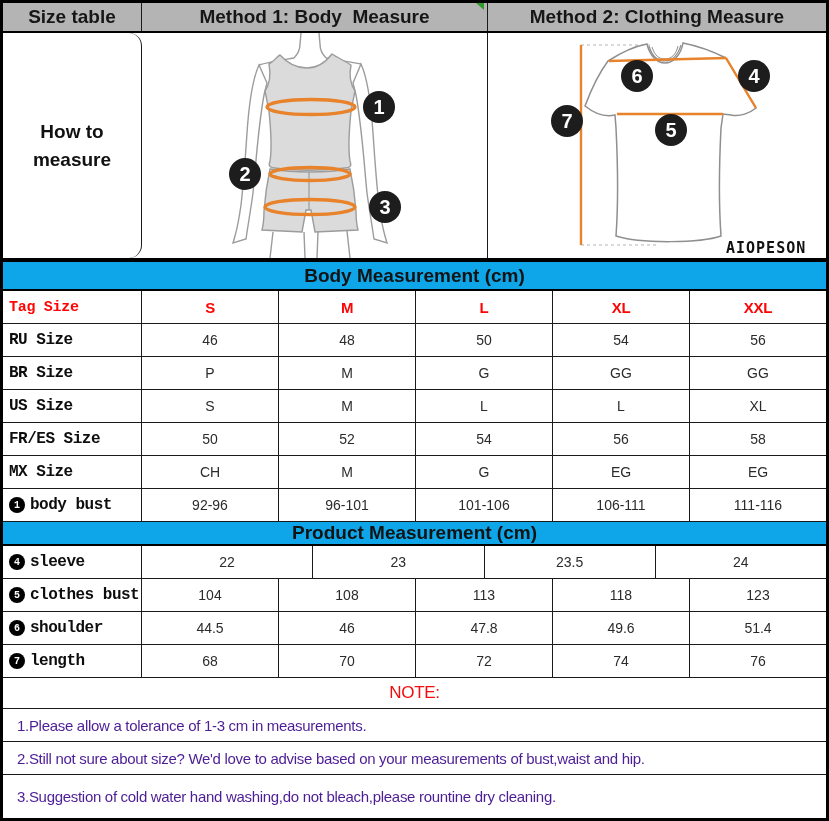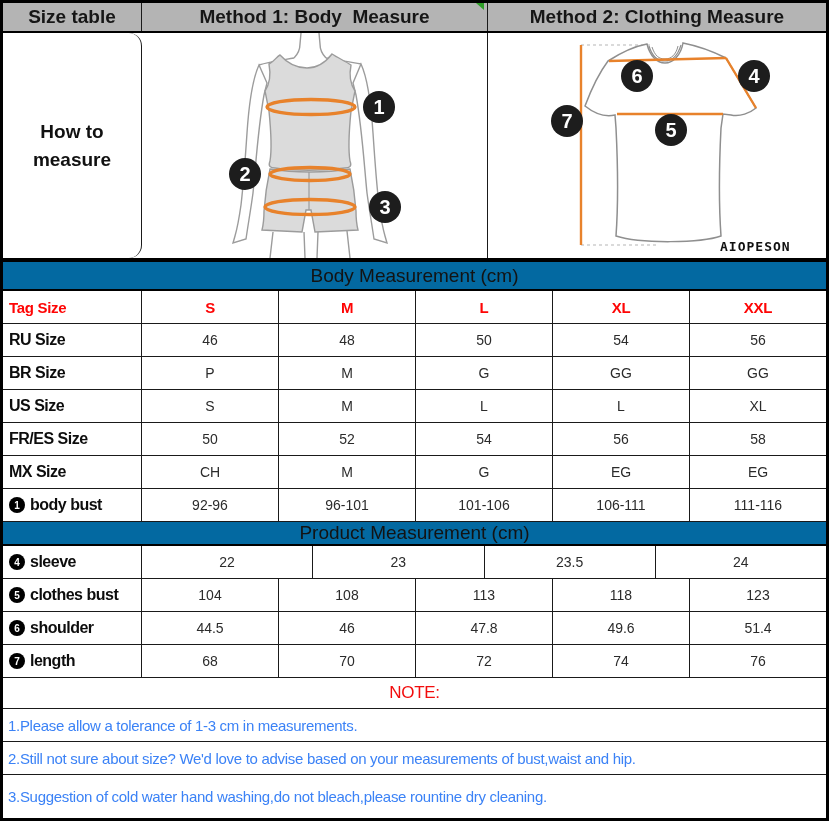--- a/index.html
+++ b/index.html
@@ -30,41 +30,41 @@
     display:flex; align-items:center; justify-content:center; text-align:center;
     font-weight:bold; font-size:19px; line-height:1.45; padding:0 22px;border-radius:13px;
   }
   .ill { position:relative; overflow:hidden; background:#fff; }
   .marker {
     position:absolute; width:32px; height:32px; border-radius:50%;
     background:#1d1d1d; color:#fff; font-weight:bold; font-size:20px;
     display:flex; align-items:center; justify-content:center;
   }
   .brand {
-    position:absolute; left:232px; top:206px;
+    position:absolute; left:238px; top:206px;
     font-family:"DejaVu Sans Mono", monospace; font-weight:bold;
-    font-size:13px; letter-spacing:1px; color:#111;
+    font-size:15px; letter-spacing:1px; color:#111;
   }
   .flag {
     position:absolute; left:473px; top:0; width:0; height:0;
     border-top:7px solid #2e9e28; border-left:8px solid transparent;
   }
   
   .band {
-    height:29px; background:#0369a1; flex:none;
-    display:flex; align-items:center; justify-content:center;
-    font-weight:normal; font-size:19px; color:#131313;
+    height:29px; background:#0ea5e9; flex:none;
+    display:flex; align-items:center; justify-content:center;
+    font-weight:bold; font-size:19px; color:#131313;
   }
   .band.b2 { height:24px; }
   
   .trow { height:33px; }
   .trow .lbl {
     width:139px; flex:none; border-right:1.5px solid #1a1a1a;
     display:flex; align-items:center; padding-left:6px;
-    font-weight:bold; font-size:16px; letter-spacing:-0.5px; color:#0d0d0d;
+    font-weight:bold; font-size:16px; letter-spacing:-0.5px; color:#0d0d0d;font-family:Liberation Mono, monospace;
   }
   .trow .v {
     flex:1; border-right:1.5px solid #1a1a1a;
     display:flex; align-items:center; justify-content:center;
     font-size:14px; color:#2b2b2b;
   }
   .trow .v:last-child { border-right:none; }
   .trow.thead .lbl, .trow.thead .v {
     color:#fe0505; font-weight:bold; font-size:15px; letter-spacing:-0.3px;
   }
@@ -75,21 +75,21 @@
     letter-spacing:0;
   }
   .mk:empty { display:none; }
   
   .note-title {
     height:31px; flex:none; display:flex; align-items:center; justify-content:center;
     color:#f20d0d; font-size:17px; letter-spacing:-0.3px;
   }
   .note-row {
     height:33px; flex:none; display:flex; align-items:center;
-    padding-left:5px; font-size:15px; letter-spacing:-0.3px; color:#3b82f6;
+    padding-left:14px; font-size:15px; letter-spacing:-0.3px; color:#4c1d95;
   }
   .note-row.last { flex:1; }
   svg { position:absolute; left:0; top:0; }
 </style>
 </head>
 <body>
 
 <div class="frame">
 
   <div class="row top-header bb2">

